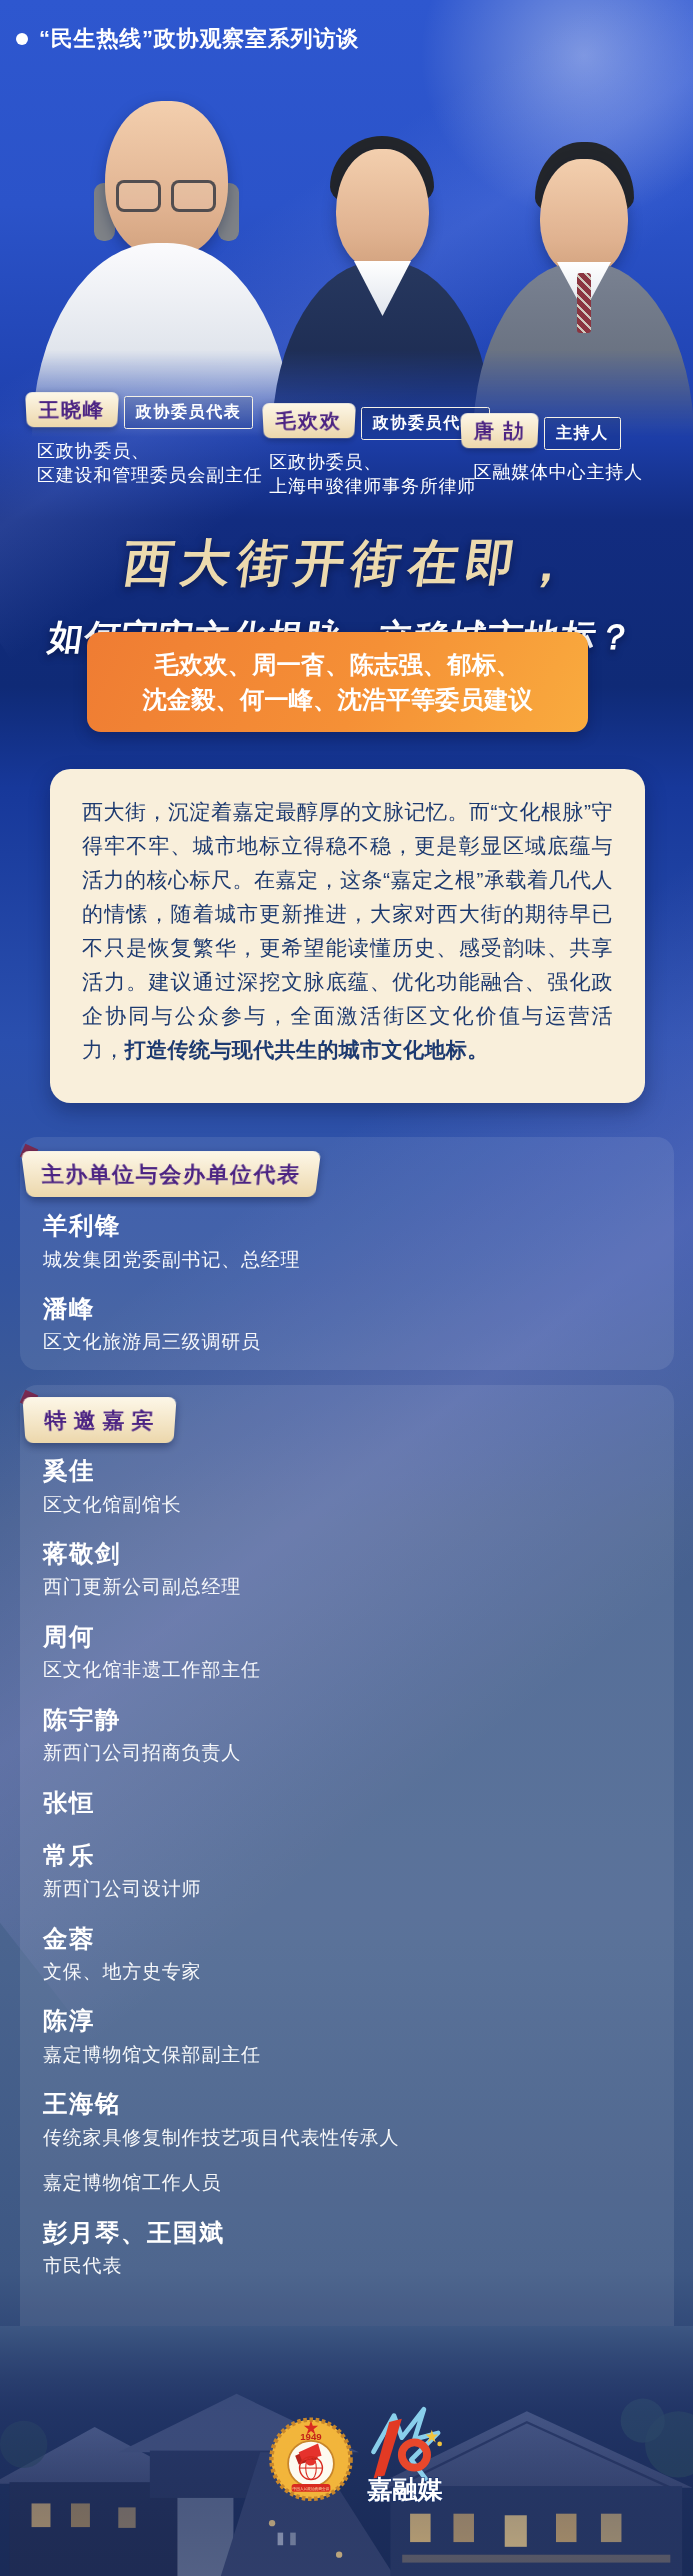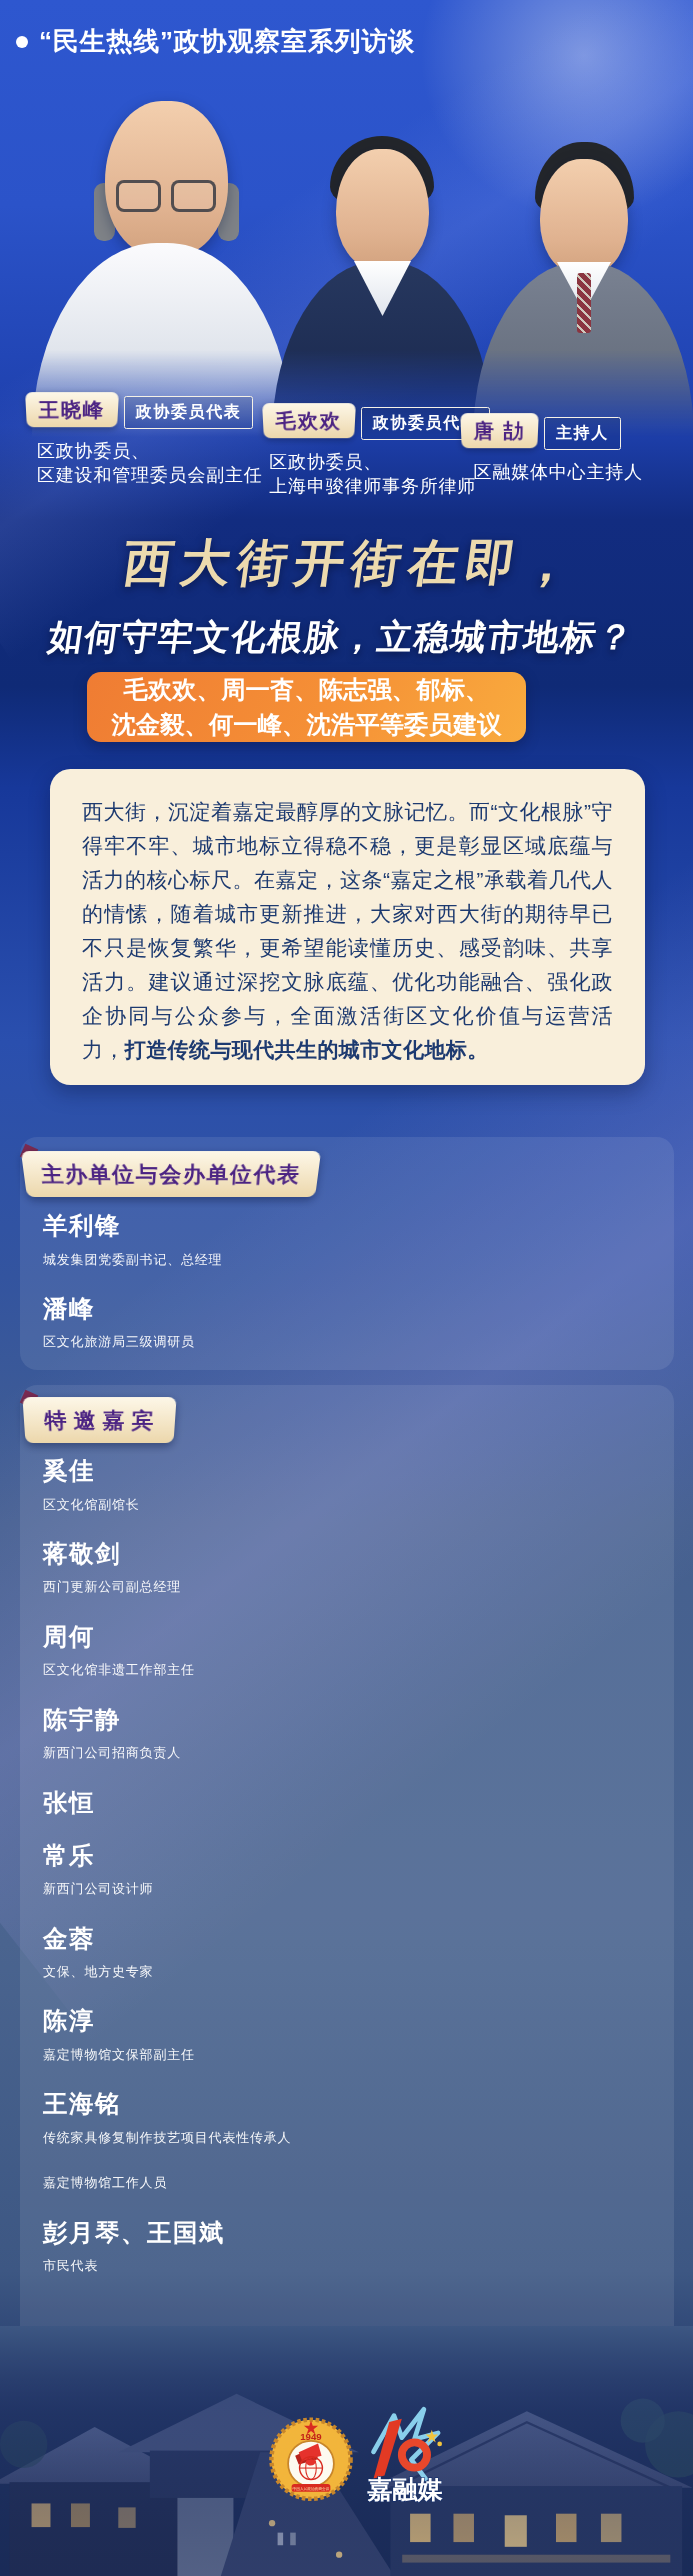--- a/index.html
+++ b/index.html
@@ -15,21 +15,21 @@
   #beam-top{left:-142px;top:142px;width:1104px;height:237px;transform:rotate(-33deg);
     background:linear-gradient(180deg,rgba(140,170,255,0) 0%,rgba(150,170,255,0.16) 50%,rgba(140,170,255,0) 100%);}
   #glow-tr{right:-95px;top:-110px;width:410px;height:331px;border-radius:50%;
     background:radial-gradient(circle,rgba(255,255,255,0.38) 0%,rgba(255,255,255,0) 62%);}
   #beam-mid{left:-205px;top:1088px;width:1262px;height:710px;transform:rotate(-38deg);
     background:linear-gradient(180deg,rgba(190,170,255,0) 8%,rgba(190,175,255,0.20) 48%,rgba(170,160,255,0) 88%);}
 
   
   #series-header{position:absolute;left:16px;top:24px;display:flex;align-items:center;gap:11px;color:#fff;}
   #series-bullet{width:12px;height:12px;border-radius:50%;background:#fff;}
-  #series-title{font-size:26px;font-weight:bold;letter-spacing:0.8px;}
+  #series-title{font-size:22px;font-weight:bold;letter-spacing:0.8px;}
 
   
   #photos{position:absolute;left:0;top:63px;width:694px;height:378px;
     -webkit-mask-image:linear-gradient(180deg,#000 76%,rgba(0,0,0,0) 99%);
     mask-image:linear-gradient(180deg,#000 76%,rgba(0,0,0,0) 99%);}
   .person{position:absolute;}
   .head{position:absolute;background:linear-gradient(180deg,#f3cfae 0%,#e0b290 70%,#d2a27e 100%);
     border-radius:46% 46% 42% 42% / 52% 52% 46% 46%;box-shadow:0 4.7px 14px rgba(10,20,60,0.35);}
   .hair{position:absolute;background:#23262b;border-radius:50% 50% 40% 40%/70% 70% 30% 30%;}
   .sidehair{position:absolute;background:#7e8287;width:20.5px;height:58px;border-radius:9.5px;}
@@ -51,47 +51,47 @@
   .role-lines{margin-top:10.3px;color:#fff;font-size:18px;line-height:24.4px;letter-spacing:0.8px;}
 
   
   #main-title{position:absolute;left:0;top:530px;width:694px;text-align:center;transform:skewX(-8deg);}
   #title-line1{font-size:50px;font-weight:900;color:#ecdaae;letter-spacing:7px;
     text-shadow:0 3.2px 8px rgba(5,12,45,0.6);}
   #title-line2{margin-top:17.3px;font-size:35px;font-weight:900;color:#ffffff;letter-spacing:1.6px;
     text-shadow:0 3.2px 7px rgba(5,12,45,0.6);}
 
   
-  #suggest-banner{position:absolute;left:87px;top:672px;width:439px;border-radius:14px;
+  #suggest-banner{position:absolute;left:87px;top:632px;width:501px;border-radius:14px;
     background:linear-gradient(115deg,#ef7c33 0%,#f59036 55%,#f9ab3e 100%);
     color:#fff;text-align:center;font-weight:800;font-size:24.4px;line-height:35px;
-    padding:0 0;box-shadow:0 4.7px 12.6px rgba(10,18,60,0.35);}
+    padding:15px 0;box-shadow:0 4.7px 12.6px rgba(10,18,60,0.35);}
 
   
   #intro-card{position:absolute;left:50px;top:769px;width:595px;box-sizing:border-box;
-    background:#f9efdb;border-radius:20.5px;padding:26px 32px 18px 32px;
+    background:#f9efdb;border-radius:20.5px;padding:26px 32px 36px 32px;
     box-shadow:0 8px 20.5px rgba(8,16,55,0.35);}
   #intro-text{color:#1d3a70;font-size:21px;line-height:34px;text-align:justify;letter-spacing:0.4px;font-weight:500;}
   #intro-text b{font-weight:900;}
 
   
   .panel{position:absolute;left:20px;width:654px;border-radius:17.3px;background:rgba(255,255,255,0.09);}
   #panel-hosts{top:1137px;height:233px;}
   #panel-guests{top:1385px;height:968px;}
 
   .ribbon-wrap{position:absolute;}
   .ribbon-fold{position:absolute;left:-1.6px;top:-5.5px;width:14px;height:14px;background:#7a2a50;transform:rotate(24deg);}
   .ribbon{position:relative;display:inline-block;padding:8.7px 17.3px;border-radius:8px;
     background:linear-gradient(180deg,#fdf7e8,#ecd7ab);color:#4b2383;font-weight:800;font-size:22px;
     transform:perspective(237px) rotateX(-12deg);box-shadow:0 3.2px 8px rgba(10,20,60,0.4);}
 
   .people-list{position:absolute;left:43px;color:#fff;}
   .person-item{margin-bottom:21px;}
   .person-name{font-size:24.4px;font-weight:bold;letter-spacing:1.6px;line-height:32px;}
-  .person-role{margin-top:5.5px;font-size:13px;font-weight:400;color:rgba(255,255,255,0.95);letter-spacing:0.8px;line-height:24.4px;}
+  .person-role{margin-top:5.5px;font-size:19px;font-weight:400;color:rgba(255,255,255,0.95);letter-spacing:0.8px;line-height:24.4px;}
 
   
   #footer-scene{position:absolute;left:0;top:2326px;width:694px;height:250px;}
   #cppcc-logo{position:absolute;left:267px;top:2411px;width:88px;height:93px;}
   #media-logo{position:absolute;left:356px;top:2403px;width:98px;height:104px;}
 </style>
 </head>
 <body>
 
 <div id="page">

